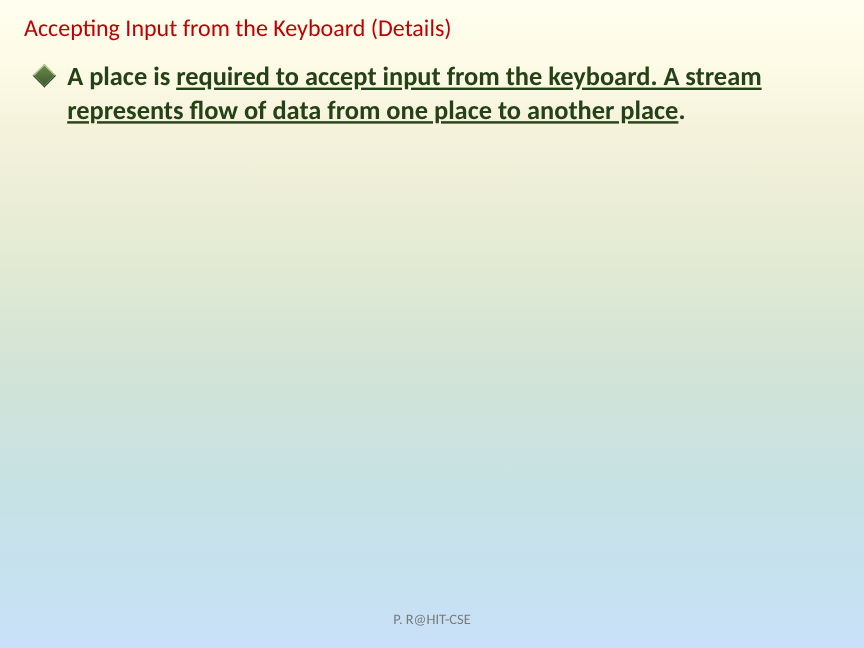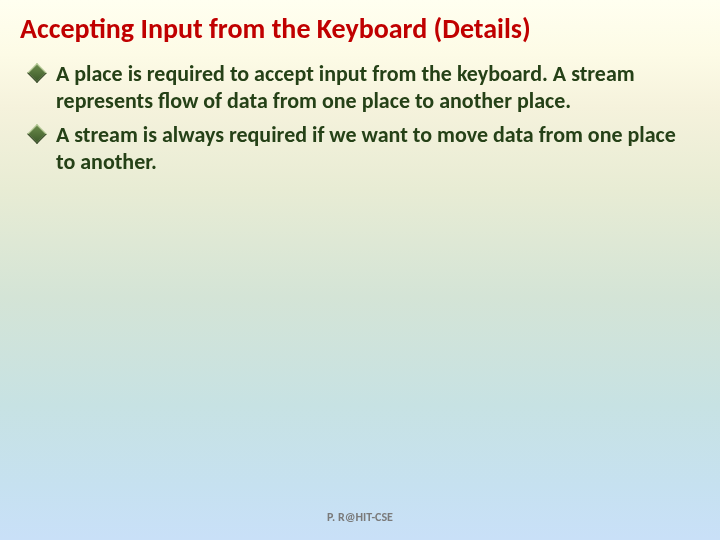--- a/index.html
+++ b/index.html
@@ -23,22 +23,22 @@
       #e8ecd4 35%,
       #d4e4d6 55%,
       #c7e2e3 75%,
       #c6e1f0 90%,
       #c9e0f8 100%
     );
     position: relative;
   }
   .title {
     color: #c00000;
-    font-weight: 700;
-    font-size: 28px;
+    font-weight: 400;
+    font-size: 20px;
     line-height: 1.2;
     margin: 0 0 14px 0;
   }
   .bullets {
     list-style: none;
     margin: 0;
     padding: 0 0 0 10px;
     color: #254117;
     font-weight: 700;
     font-size: 22px;
@@ -57,50 +57,47 @@
     height: 14px;
     transform: rotate(45deg);
     background: linear-gradient(135deg, #6a8a4a 0%, #3d5a2a 100%);
     border-top: 1px solid #a8c088;
     border-left: 1px solid #a8c088;
     border-right: 1px solid #2c401e;
     border-bottom: 1px solid #2c401e;
     box-sizing: border-box;
   }
   .underline {
+    text-decoration: underline;
   }
   .footer {
     position: absolute;
     bottom: 16px;
     left: 0;
     width: 100%;
     text-align: center;
     font-size: 12px;
     color: #7a7a7a;
-    font-weight: 700;
+    font-weight: 400;
   }
 </style>
 </head>
 <body>
 
 <div class="slide">
 
   <h1 class="title">Accepting Input from the Keyboard (Details)</h1>
 
   <ul class="bullets">
 
     <li>
       <span class="diamond"></span>
       <span><span>A place is </span><span class="underline"><span>required to accept input from the keyboard. A stream represents flow of data from one place to another place</span></span><span>.</span></span>
     </li>
 
 
 
-    <li>
-      <span class="diamond"></span>
-      <span><span class="underline">A stream is always required if we want to move data from one place to another</span><span>.</span></span>
-    </li>
 
   </ul>
 
   <div class="footer">P. R@HIT-CSE</div>
 
 </div>
 
 </body></html>

